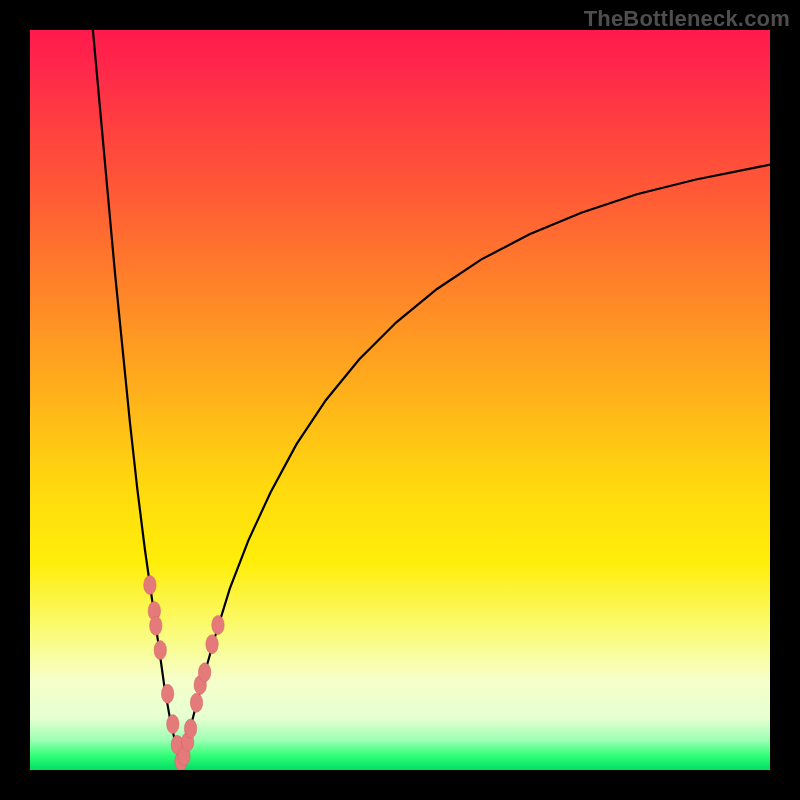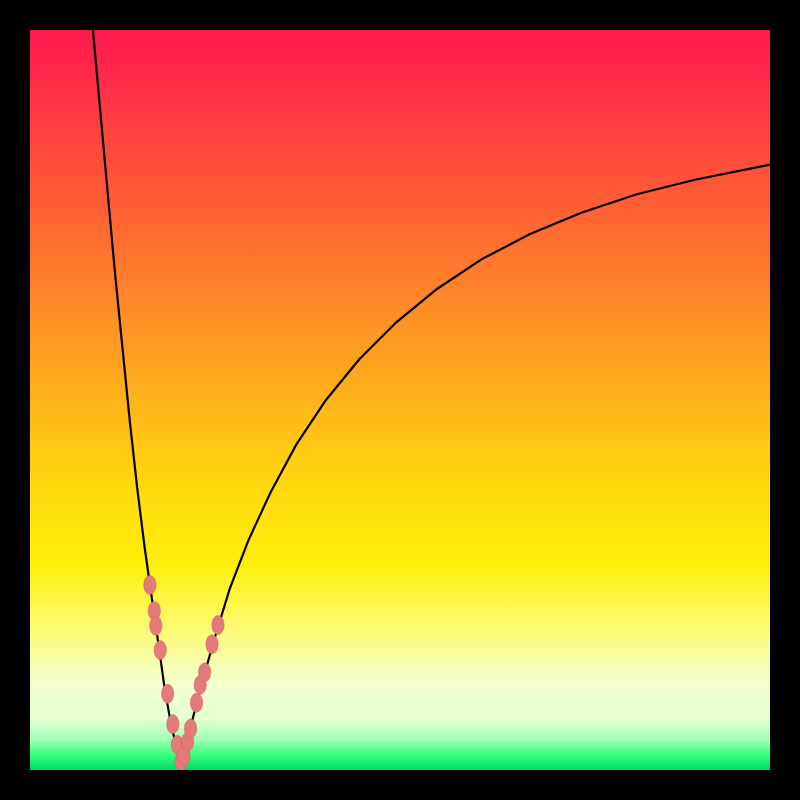--- a/index.html
+++ b/index.html
@@ -49,20 +49,21 @@
     left: 0; top: 0;
     width: 100%; height: 100%;
   }
   .curve { fill: none; stroke: #000; stroke-width: 2.2; }
   .marker { fill: #e47a7a; stroke: #d46060; stroke-width: 0.5; }
 </style>
 </head>
 <body>
 
 <div class="chart-container">
+  <div class="watermark">TheBottleneck.com</div>
   <div class="plot-area">
     <svg class="curve-layer" viewBox="0 0 740 740" preserveAspectRatio="none">
       <path id="left-branch" class="curve" d="M62.90 0.00 L70.30 81.40 L77.70 162.80 L85.10 244.20 L92.50 318.20 L99.90 392.20 L107.30 458.80 L114.70 518.00 L122.10 569.80 L129.50 621.60 L134.68 658.60 L140.60 691.90 L146.52 717.80 L150.22 735.56 "></path>
       <path id="right-branch" class="curve" d="M150.22 735.56 L155.40 716.32 L162.80 688.20 L172.42 651.20 L185.00 606.80 L199.80 558.70 L218.30 510.60 L240.50 462.50 L266.40 414.40 L296.00 370.00 L329.30 329.30 L366.30 292.30 L407.00 259.00 L451.40 229.40 L499.50 204.24 L551.30 182.78 L606.80 164.28 L666.00 149.48 L725.20 137.64 L740.00 134.68 "></path>
       <g id="markers">
           <ellipse cx="119.88" cy="555.00" rx="6.2" ry="9.5" class="marker"></ellipse>
           <ellipse cx="124.32" cy="580.90" rx="6.2" ry="9.5" class="marker"></ellipse>
           <ellipse cx="125.80" cy="595.70" rx="6.2" ry="9.5" class="marker"></ellipse>
           <ellipse cx="130.24" cy="620.12" rx="6.2" ry="9.5" class="marker"></ellipse>
           <ellipse cx="137.64" cy="663.78" rx="6.2" ry="9.5" class="marker"></ellipse>

